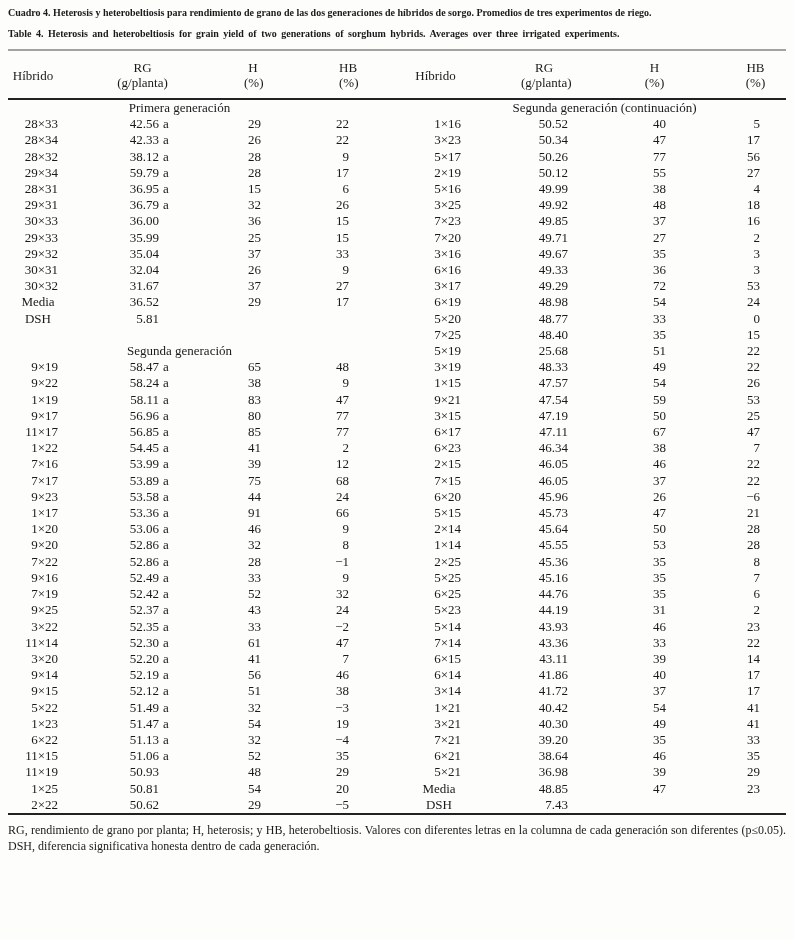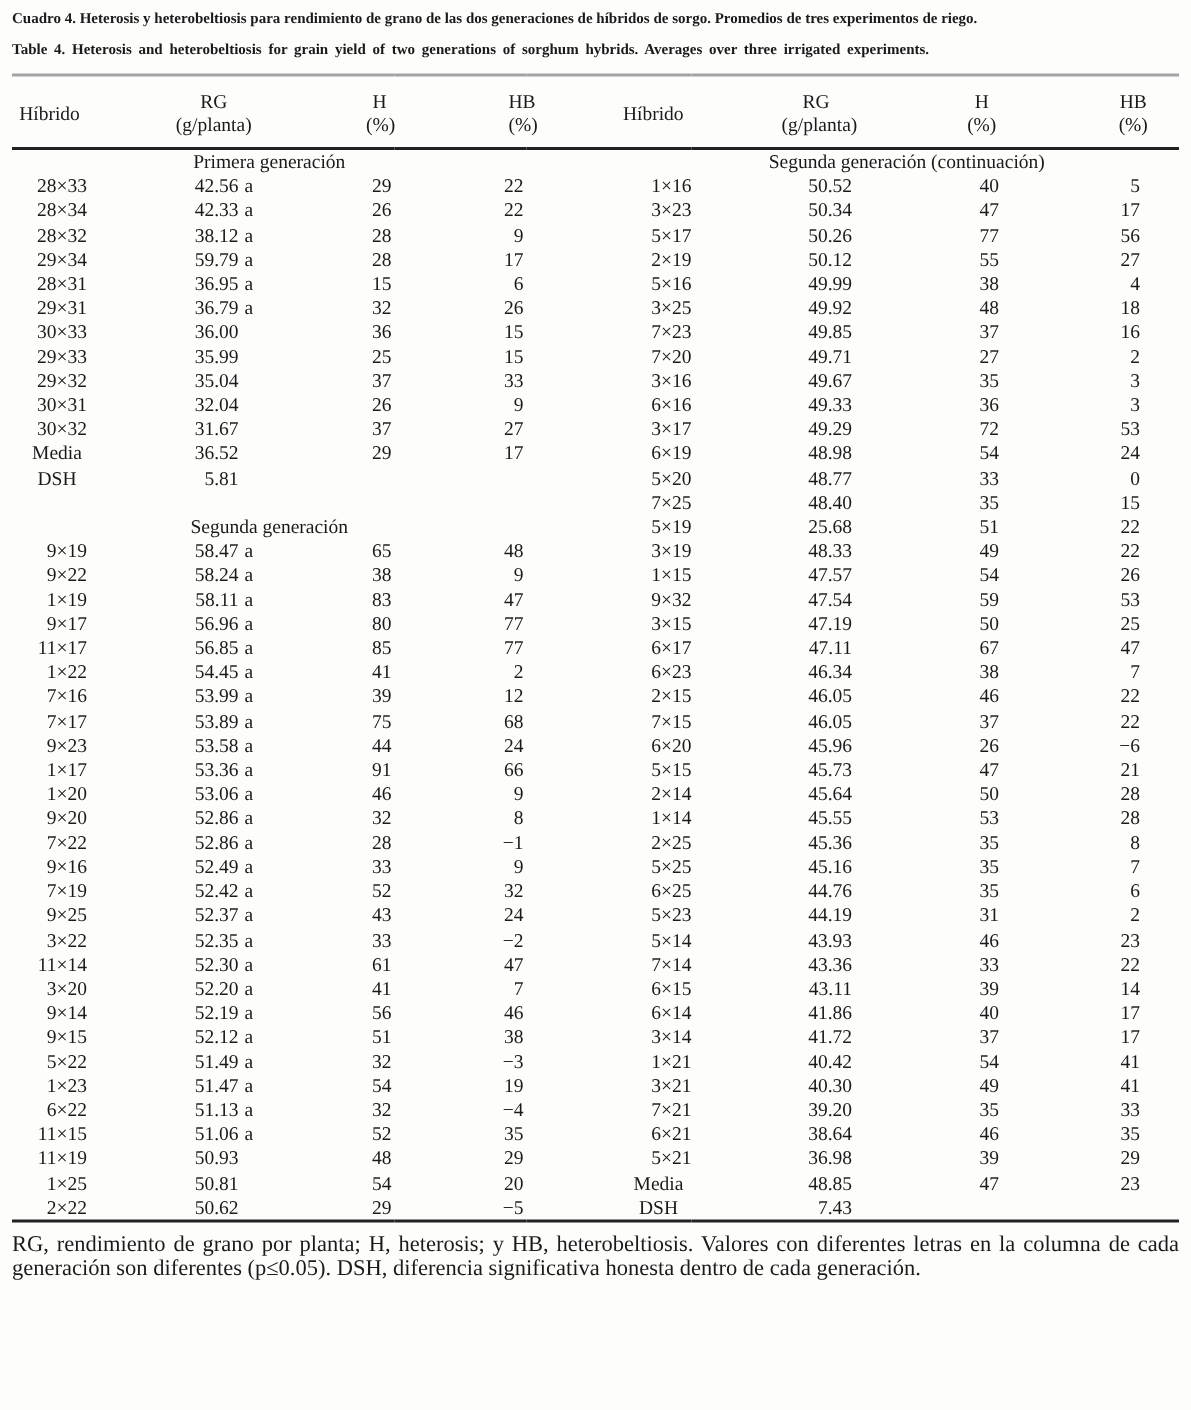--- a/index.html
+++ b/index.html
@@ -78,21 +78,21 @@
     padding-left: 4px;
     box-sizing: border-box;
     text-align: left;
   }
   td.pc { text-align: right; padding-right: 2px; }
   td.pc.last { padding-right: 26px; }
 
   
   .footnote {
     margin: 7px 0 0 0;
-    font-size: 15px;
+    font-size: 12px;
     line-height: 16px;
     text-align: justify;
   }
 </style>
 </head>
 <body>
 
 <div class="page">
 
   <p class="caption es"><span>Cuadro 4.</span> <span>Heterosis y heterobeltiosis para rendimiento de grano de las dos generaciones de híbridos de sorgo. Promedios de tres experimentos de riego.</span></p>
@@ -311,21 +311,21 @@
           <td class="hy">1×15</td>
           <td class="rg">47.57</td>
           <td class="pc">54</td>
           <td class="pc last">26</td>
         </tr>
         <tr>
           <td class="hy">1×19</td>
           <td class="rg"><span class="rgv">58.11</span><span class="rga">a</span></td>
           <td class="pc">83</td>
           <td class="pc">47</td>
-          <td class="hy">9×32</td>
+          <td class="hy">9×21</td>
           <td class="rg">47.54</td>
           <td class="pc">59</td>
           <td class="pc last">53</td>
         </tr>
         <tr>
           <td class="hy">9×17</td>
           <td class="rg"><span class="rgv">56.96</span><span class="rga">a</span></td>
           <td class="pc">80</td>
           <td class="pc">77</td>
           <td class="hy">3×15</td>

